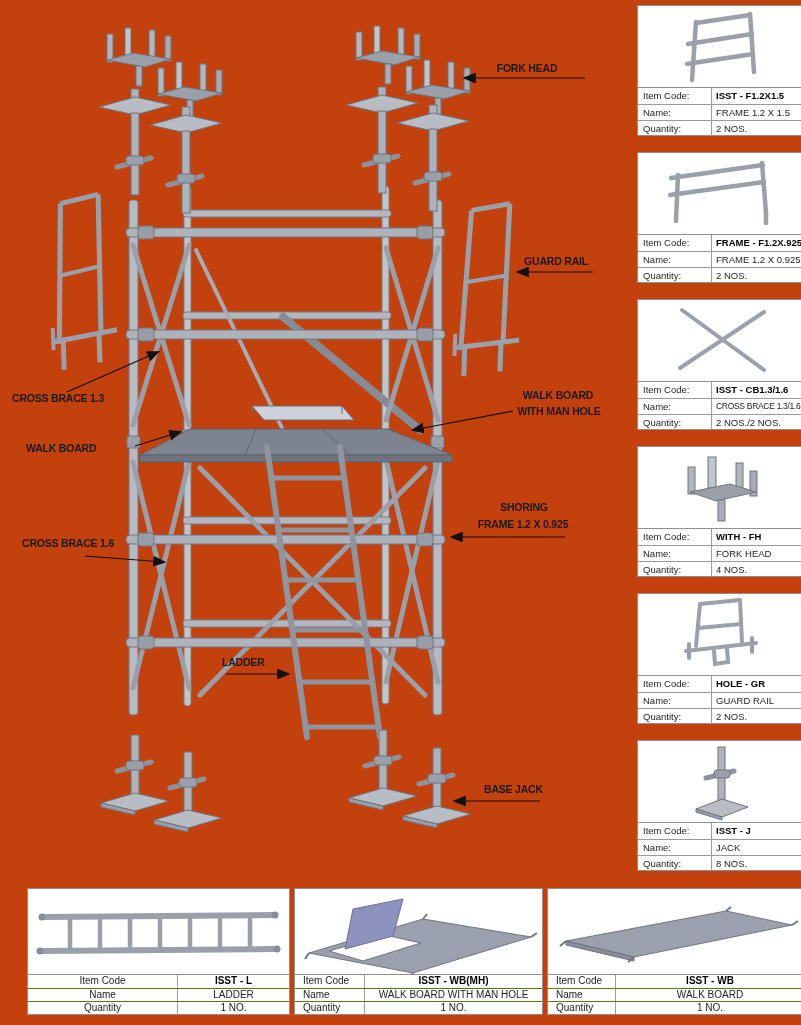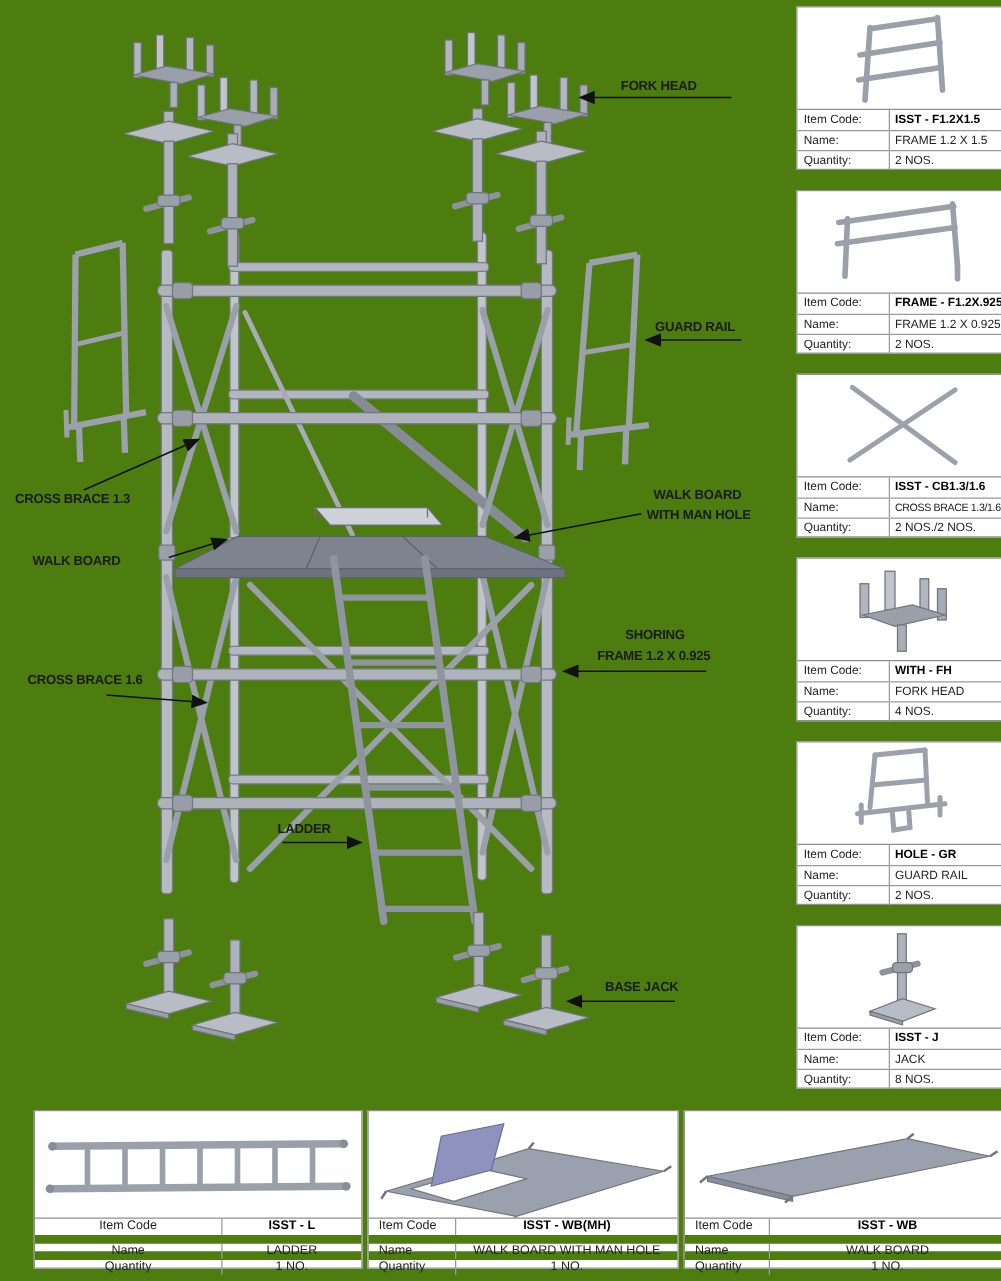--- a/index.html
+++ b/index.html
@@ -1,18 +1,18 @@
 <!DOCTYPE html>
 <html><head>
 <meta charset="utf-8">
 <style>
   * { margin:0; padding:0; box-sizing:border-box; }
   html,body { background:#fff; }
   body { font-family:"Liberation Sans", sans-serif; }
-  .page { position:relative; width:801px; height:1025px; background:#4d7c0f; overflow:hidden; }
+  .page { position:relative; width:801px; height:1025px; background:#c2410c; overflow:hidden; }
 
   
   .diagram-wrap { position:absolute; left:0; top:0; width:632px; height:882px; }
   svg text.dlabel {
     font-family:"Liberation Sans", sans-serif;
     font-size:10.5px; font-weight:600; letter-spacing:-0.2px; fill:#1b1b1b;
   }
 
   
   .side-cards { position:absolute; left:637px; top:5px; width:169px; display:flex; flex-direction:column; }
@@ -25,21 +25,21 @@
   .crow .lbl { padding-left:5px; border-right:1px solid #9a9a9a; white-space:nowrap; }
   .crow .val { padding-left:4px; white-space:nowrap; overflow:hidden; }
   .crow .val.code { font-weight:bold; color:#000; }
   .crow .val.tight { font-size:8.5px; letter-spacing:-0.3px; }
 
   
   .bottom-cards { position:absolute; top:888px; left:12px; width:801px; height:127px; }
   .bcard { position:absolute; top:0; border:1px solid #8f8f8f; background:#fff; height:127px; }
   .bcard .card-img { height:86px; border-bottom:1px solid #8f8f8f; }
   .brow { display:grid; height:13px; line-height:12px; font-size:10px; color:#222; }
-  .brow + .brow { border-top:7px solid #4d7c0f; }
+  .brow + .brow { border-top:1px solid #4d7c0f; }
   .brow .lbl { border-right:1px solid #9a9a9a; white-space:nowrap; }
   .brow .val { text-align:center; white-space:nowrap; overflow:hidden; }
   .brow .val.code { font-weight:bold; color:#000; }
   .bcard-1 { left:15px;  width:263px; }
   .bcard-2 { left:282px; width:249px; }
   .bcard-3 { left:535px; width:258px; }
   .bcard-1 .brow { grid-template-columns:150px 1fr; }
   .bcard-1 .brow .lbl { text-align:center; }
   .bcard-2 .brow { grid-template-columns:70px 1fr; }
   .bcard-3 .brow { grid-template-columns:68px 1fr; }

